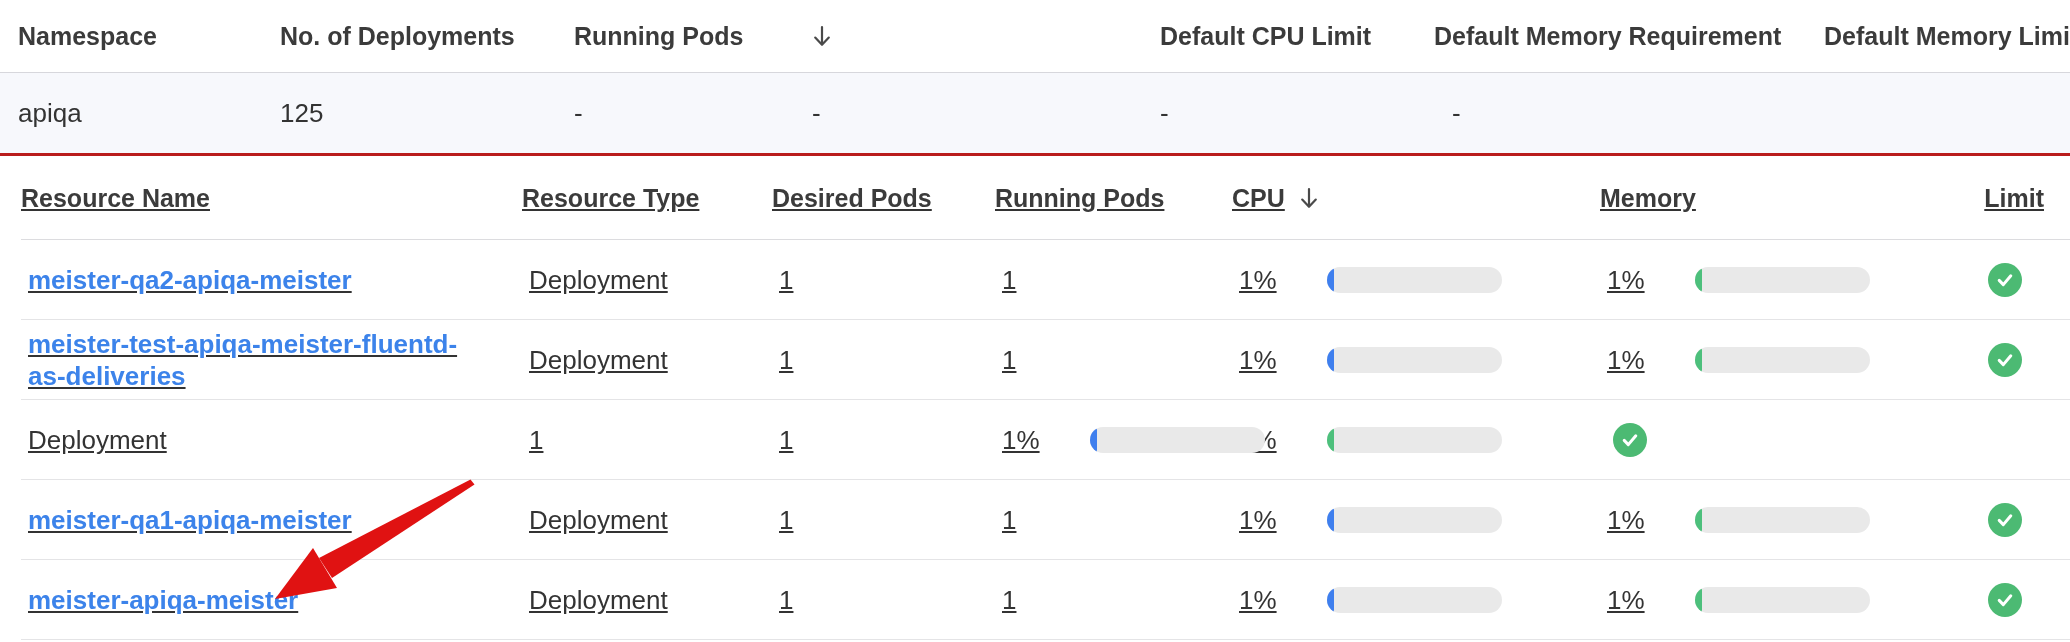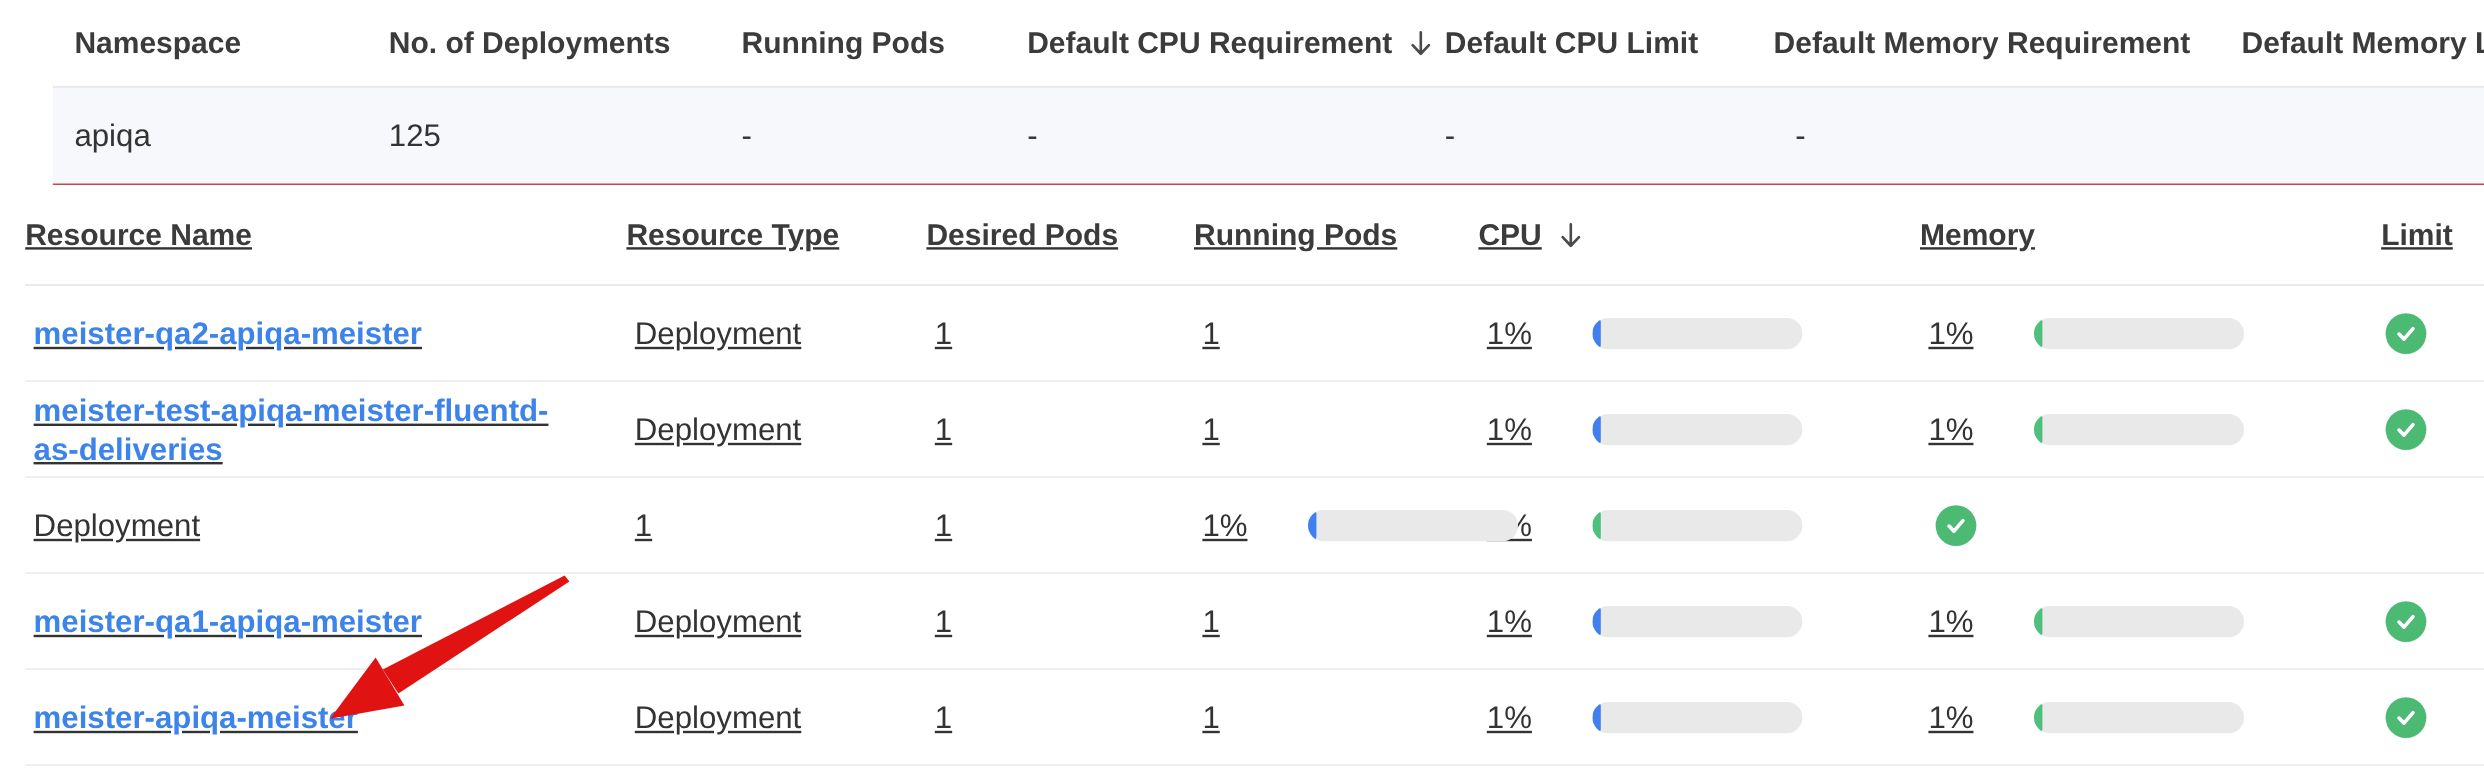--- a/index.html
+++ b/index.html
@@ -10,24 +10,23 @@
     font-family:"Liberation Sans", sans-serif;
     color:#333;
     overflow:hidden;
   }
   
   .ns-header,.ns-row{
     display:grid;
     grid-template-columns:262px 294px 238px 348px 274px 372px 1fr;
     padding-left:18px;
     align-items:center;
-    margin-left:44px;
   }
   .ns-header{height:72px;border-bottom:1px solid #d7d7dc;}
-  .ns-row{height:80px;background:var(--row-bg,#f7f8fc);border-bottom:1px solid #b91c1c;}
+  .ns-row{height:80px;background:var(--row-bg,#f7f8fc);border-bottom:3px solid #b91c1c;}
   .hcell{
     font-size:25px;font-weight:600;color:#3b3b3b;
     display:flex;align-items:center;gap:14px;
     white-space:nowrap;
   }
   .cell{font-size:26px;color:#333;}
   .c-last{padding-left:18px;}
   
   .res-header,.res-row{
     display:grid;
@@ -87,21 +86,20 @@
       <div class="hcell">
           <span>Namespace</span>
         </div>
       <div class="hcell">
           <span>No. of Deployments</span>
         </div>
       <div class="hcell">
           <span>Running Pods</span>
         </div>
       <div class="hcell">
-        <span>Default CPU Requirement</span>
         <span class="sort-icon">
           <svg width="20" height="24" viewBox="0 0 20 24">
               <path d="M10 3 V20 M3.2 13.6 L10 20.8 L16.8 13.6" fill="none" stroke="#4a4a4a" stroke-width="2.2" stroke-linecap="round" stroke-linejoin="round"></path>
             </svg>
         </span>
       </div>
       <div class="hcell">
           <span>Default CPU Limit</span>
         </div>
       <div class="hcell">

